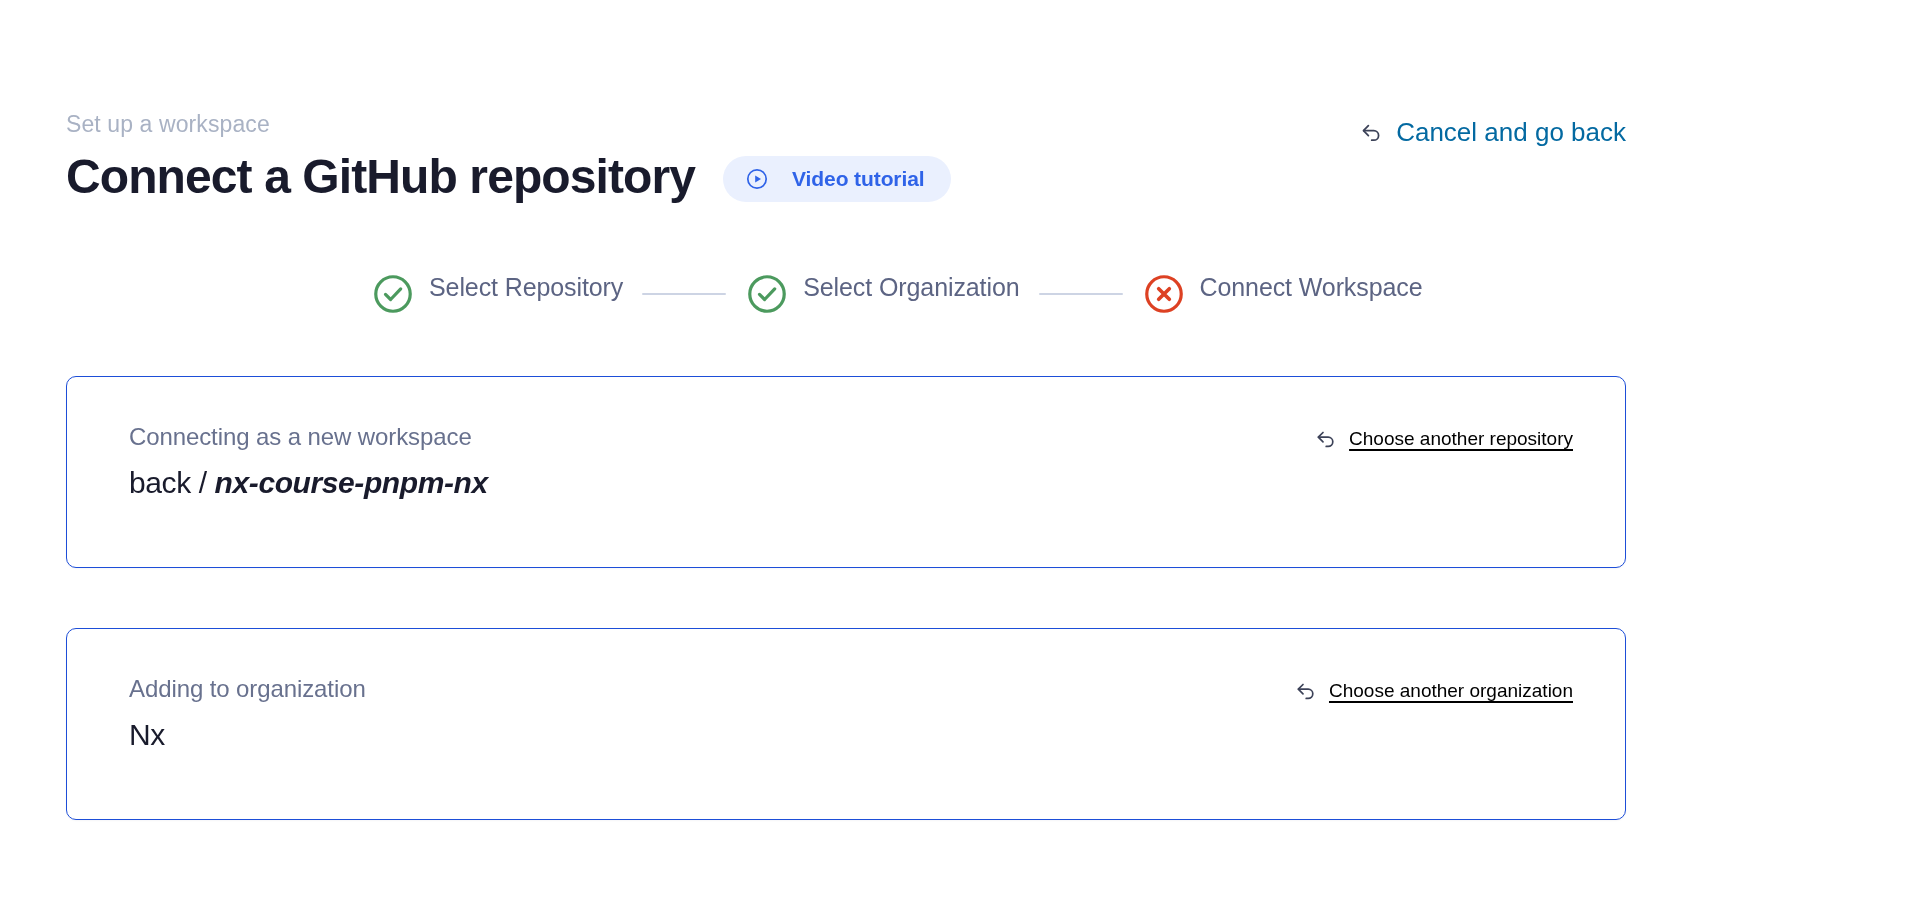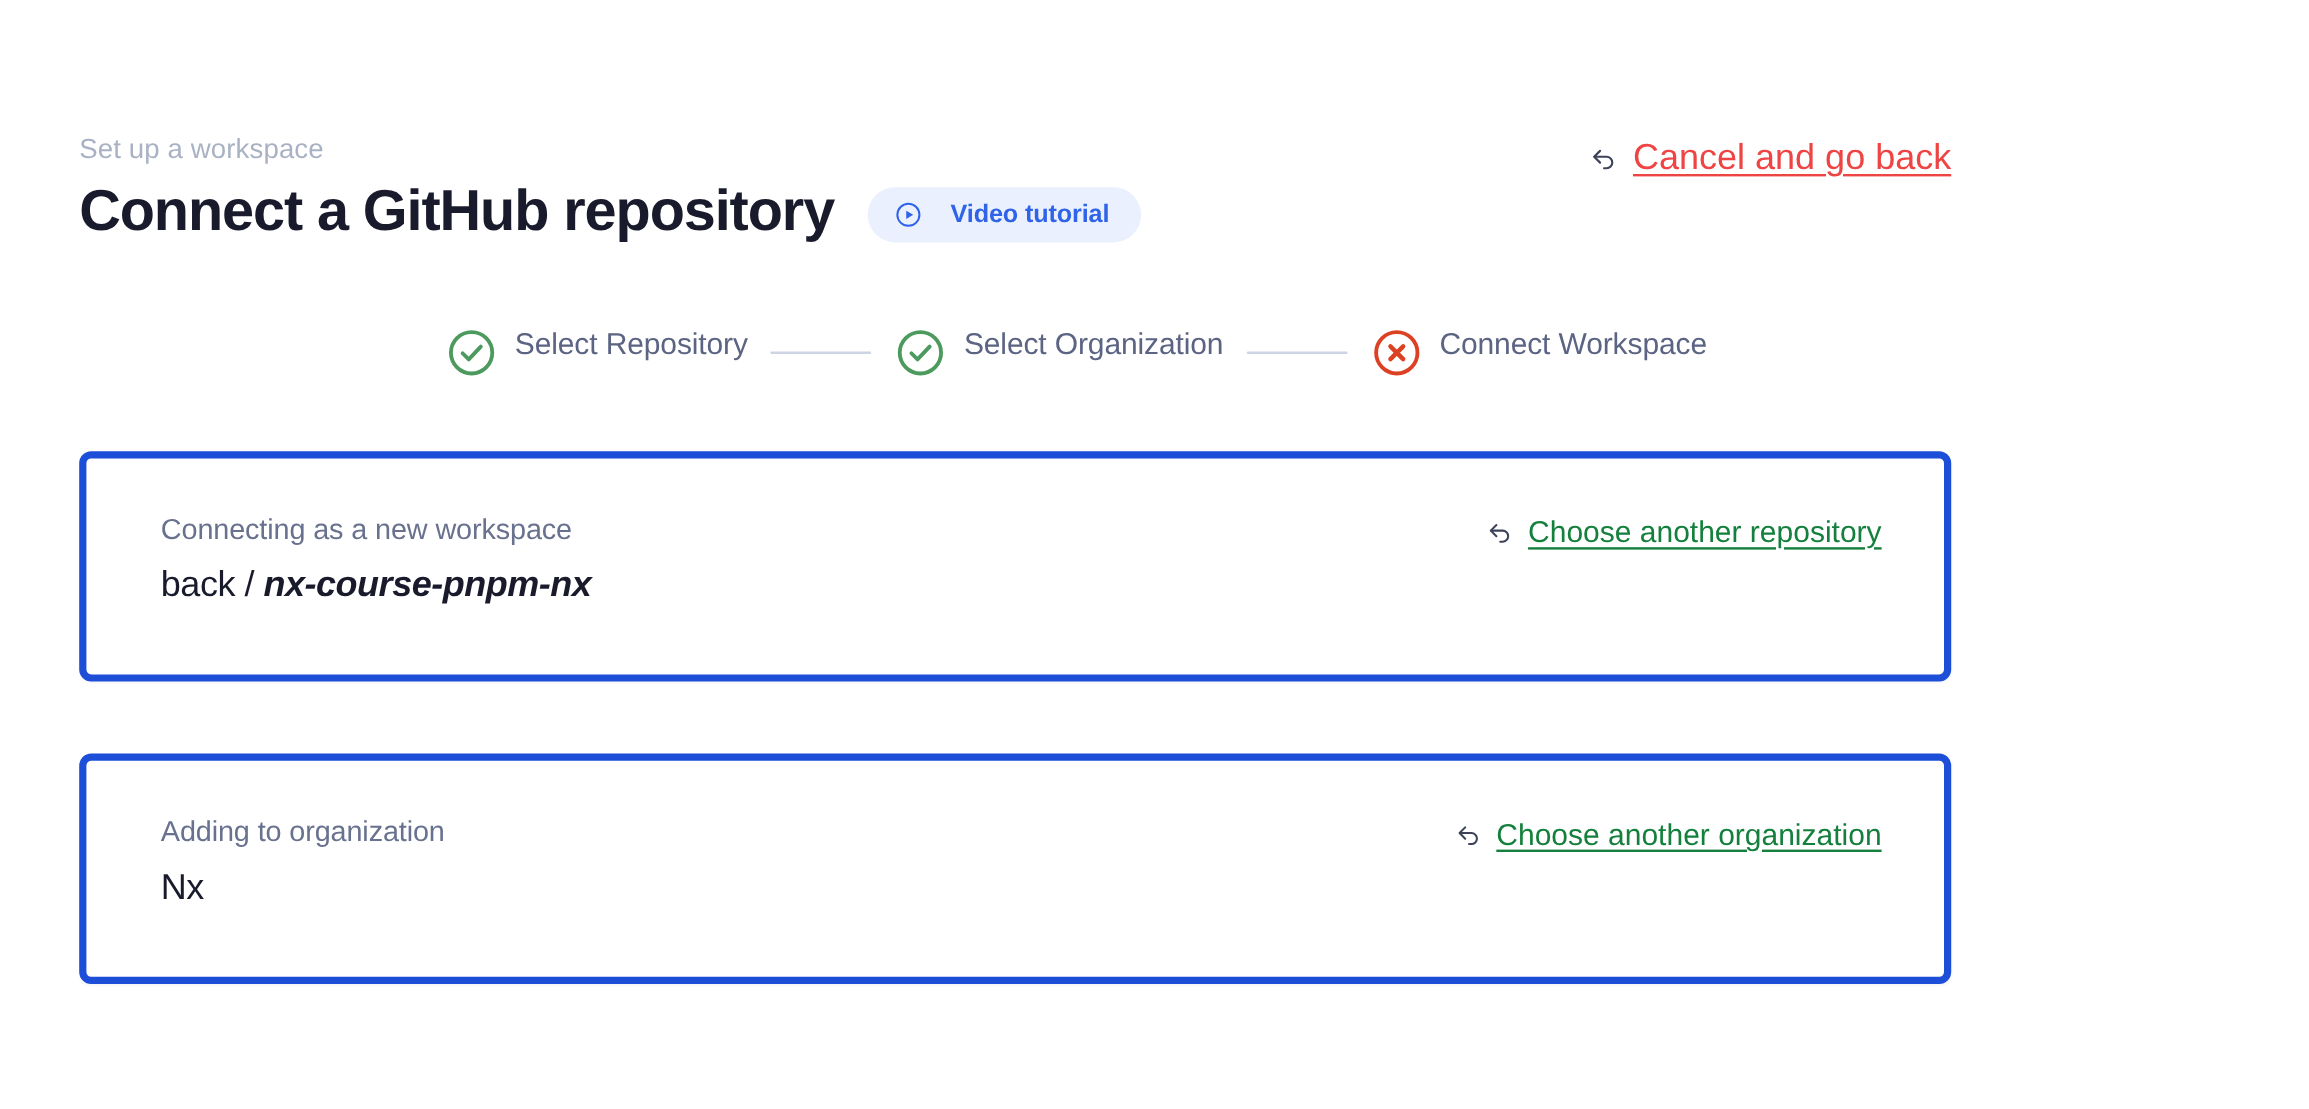--- a/index.html
+++ b/index.html
@@ -83,24 +83,23 @@
     position: absolute;
     top: 85px;
     right: 0;
     display: inline-flex;
     align-items: center;
     gap: 12px;
     cursor: pointer;
     text-decoration: none;
   }
   .cancel-link .label {
-    font-size: 30px;
+    font-size: 26px;
     line-height: 30px;
-    color: #ef4444;
-    text-decoration: underline;
+    color: #0369a1;
     text-underline-offset: 4px;
     text-decoration-thickness: 1.5px;
     white-space: nowrap;
   }
   .back-arrow {
     width: 25px;
     height: 25px;
     display: block;
     flex: 0 0 auto;
   }
@@ -139,21 +138,21 @@
     flex: 0 0 auto;
     border-radius: 2px;
   }
 
   
   .cards {
     margin-top: 60px;
   }
   .card {
     position: relative;
-    border: 6px solid #1d4ed8;
+    border: 1px solid #1d4ed8;
     border-radius: 10px;
     background: #ffffff;
     box-shadow: 0 1px 2px rgba(30, 35, 70, 0.04);
     padding: 45px 52px 48px 62px;
     box-sizing: border-box;
     min-height: 192px;
   }
   .card + .card {
     margin-top: 60px;
   }
@@ -181,23 +180,23 @@
     position: absolute;
     top: 47px;
     right: 52px;
     display: inline-flex;
     align-items: center;
     gap: 11px;
     cursor: pointer;
     text-decoration: none;
   }
   .card-action .label {
-    font-size: 25px;
+    font-size: 19px;
     line-height: 30px;
-    color: #15803d;
+    color: #000000;
     text-decoration: underline;
     text-underline-offset: 4px;
     text-decoration-thickness: 1.5px;
     white-space: nowrap;
   }
   .card-action .back-arrow {
     width: 24px;
     height: 24px;
   }
 </style>

